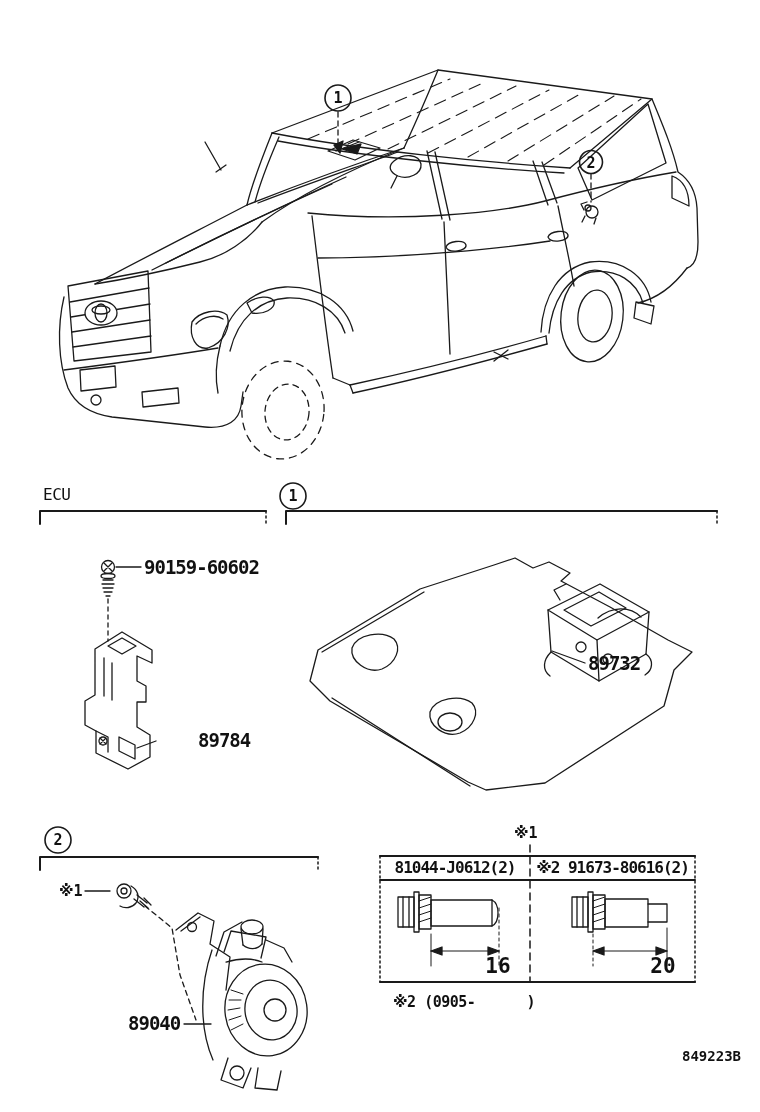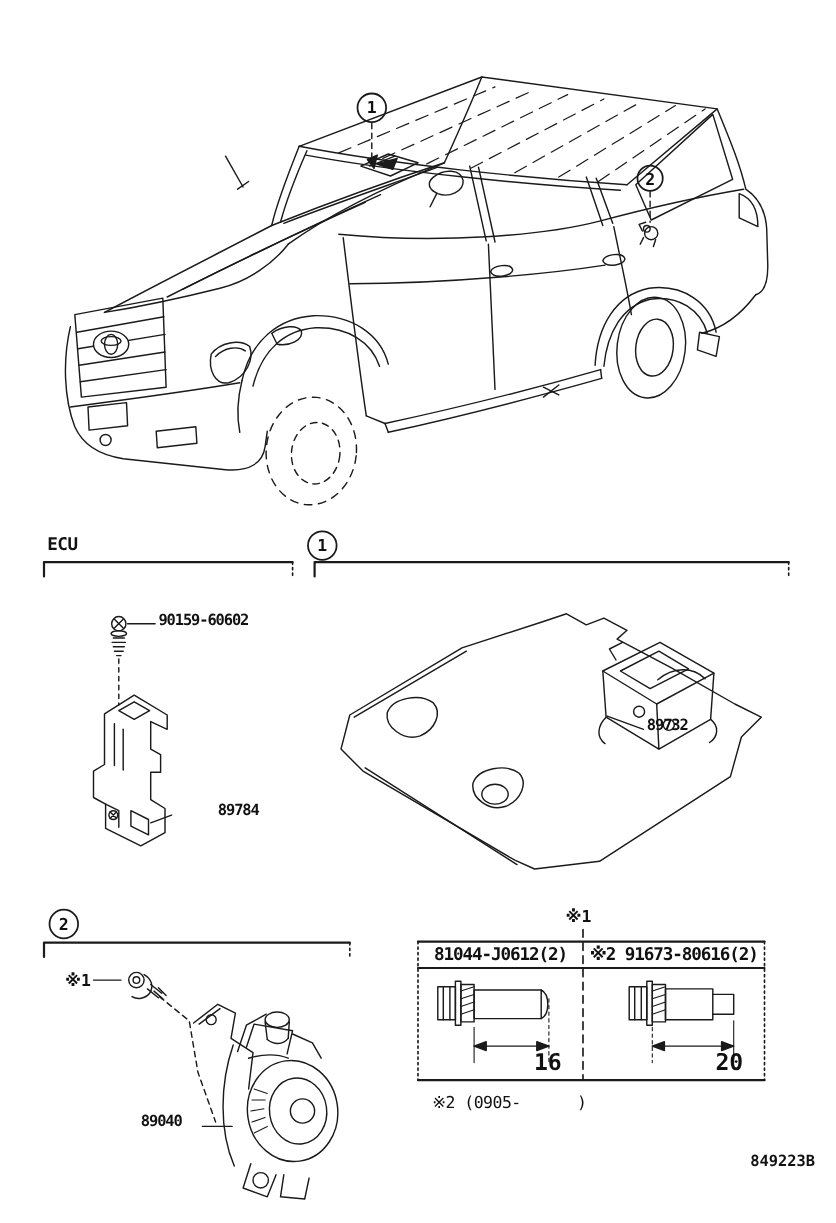--- a/index.html
+++ b/index.html
@@ -1,25 +1,25 @@
 <!DOCTYPE html>
 <html><head>
 <meta charset="utf-8">
 <style>
   html,body{margin:0;padding:0;background:#fff;}
   #canvas{position:relative;width:760px;height:1112px;background:#ffffff;overflow:hidden;
           font-family:"DejaVu Sans Mono","DejaVu Sans",monospace;color:#111;}
   #art{position:absolute;left:0;top:0;}
   .txt{position:absolute;white-space:nowrap;color:#111;}
-  .pn{font-size:14px;font-weight:bold;letter-spacing:-1px;}
-  .lbl{font-size:16px;font-weight:bold;letter-spacing:-0.5px;}
+  .pn{font-size:19px;font-weight:bold;letter-spacing:-1px;}
+  .lbl{font-size:16px;font-weight:normal;letter-spacing:-0.5px;}
   .th{font-size:16px;font-weight:bold;letter-spacing:-1px;text-align:center;}
   .dim{font-size:21px;font-weight:bold;text-align:center;padding-left:33px;}
   .ref{font-size:15px;font-weight:bold;}
-  .note{font-size:15px;font-weight:normal;white-space:pre;letter-spacing:-0.5px;}
+  .note{font-size:15px;font-weight:bold;white-space:pre;letter-spacing:-0.5px;}
   .code{font-size:14px;font-weight:bold;letter-spacing:0px;margin-left:28px;}
   .badge{font-size:15px;font-weight:bold;width:18px;text-align:center;}
 </style>
 </head>
 <body>
 
 <div id="canvas">
 
 <svg id="art" width="760" height="1112" viewBox="0 0 760 1112">
   <g fill="none" stroke="#1a1a1a" stroke-width="1.3" stroke-linecap="round" stroke-linejoin="round">

